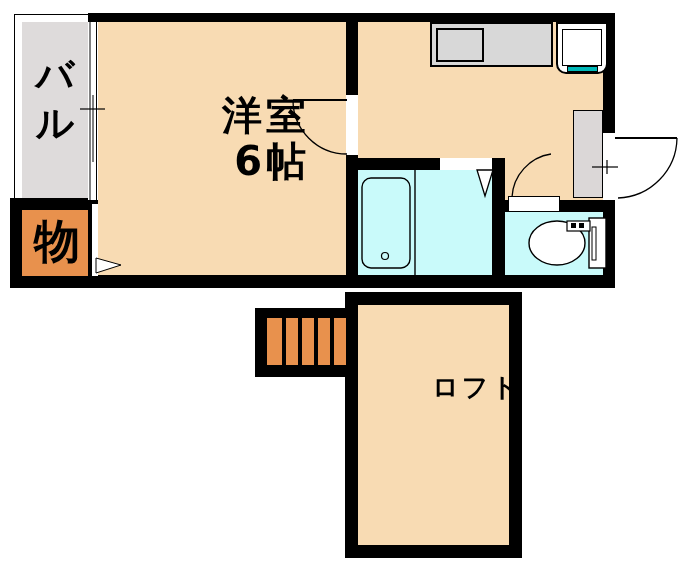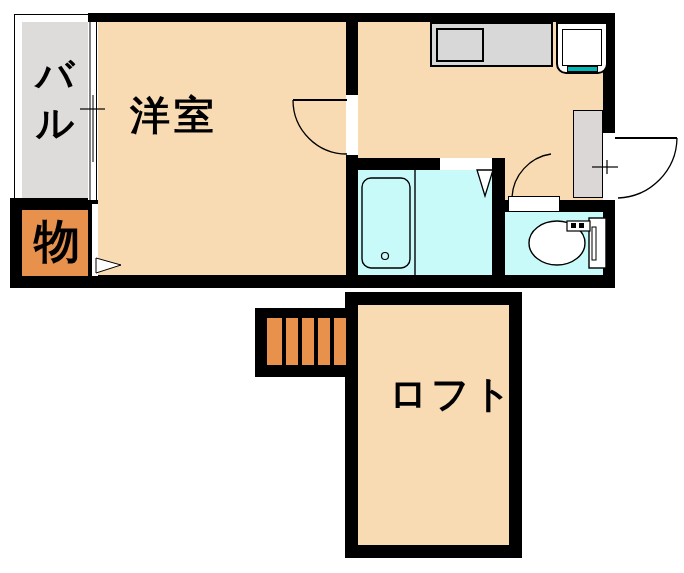--- a/index.html
+++ b/index.html
@@ -88,28 +88,29 @@
     <rect x="567" y="221" width="23" height="10" fill="#ffffff" stroke="#000" stroke-width="1.2"></rect>
     <rect x="571" y="223" width="5" height="5" fill="#000"></rect>
     <rect x="579" y="223" width="5" height="5" fill="#000"></rect>
 
     <line x1="90" y1="22" x2="90" y2="200" stroke="#000" stroke-width="1"></line>
     <line x1="96.5" y1="22" x2="96.5" y2="200" stroke="#000" stroke-width="1"></line>
     <line x1="93" y1="95" x2="93" y2="162" stroke="#000" stroke-width="1"></line>
     <line x1="80" y1="109" x2="105" y2="109" stroke="#000" stroke-width="1.2"></line>
   </svg>
 
-  <div class="label" style="left:130px;top:92px;width:180px;text-align:left;font-size:40px;letter-spacing:4px;">
+  <div class="label" style="left:130px;top:92px;width:180px;text-align:right;font-size:40px;letter-spacing:4px;">
     <div>洋室</div>
+    <div>6帖</div>
   </div>
 
   <div class="label" style="left:26px;top:52px;width:58px;text-align:center;font-size:38px;line-height:1.25;">
     <div>バ</div>
     <div>ル</div>
   </div>
 
   <div class="label" style="left:27px;top:215px;width:60px;text-align:center;font-size:46px;">物</div>
 
-  <div class="label" style="left:389px;top:372px;width:150px;text-align:left;font-size:38px;letter-spacing:3px;line-height:1.2;">
+  <div class="label" style="left:371px;top:372px;width:150px;text-align:right;font-size:26px;letter-spacing:3px;line-height:1.2;">
     <div>ロフト</div>
   </div>
 
 </div>
 
 </body></html>

